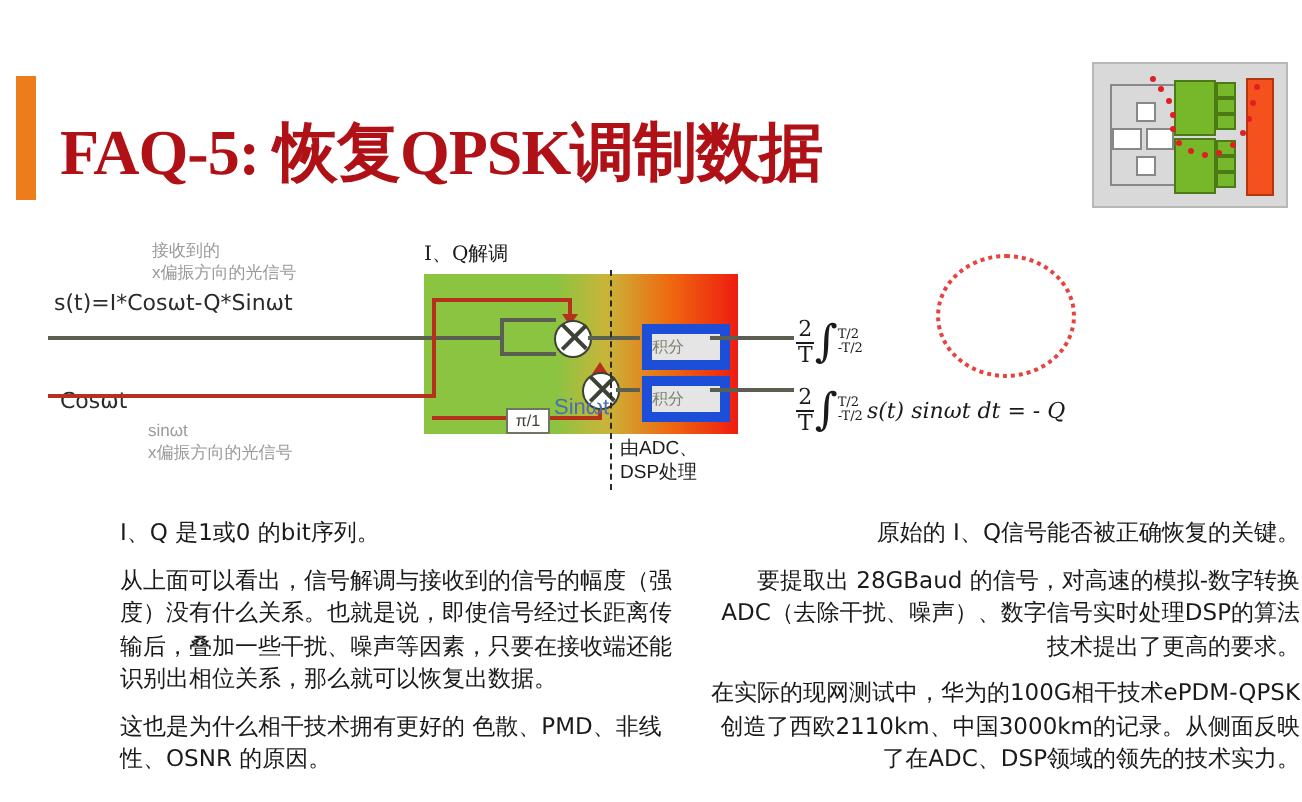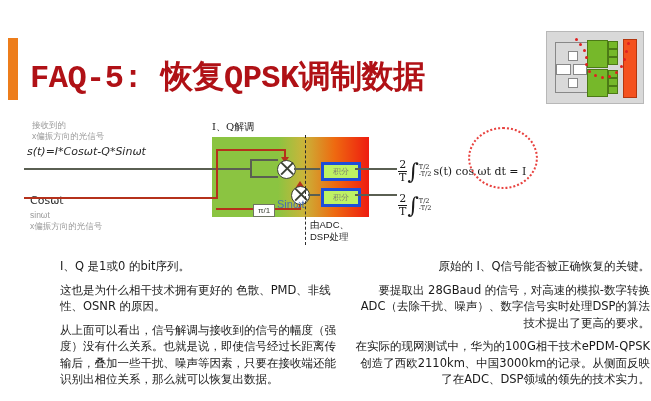--- a/index.html
+++ b/index.html
@@ -11,40 +11,40 @@
     position:relative;
   }
   #slide{position:absolute;left:0;top:0;width:651px;height:401px;background:#fff;overflow:hidden;}
 
   
   #accent-bar{position:absolute;left:8px;top:38px;width:10px;height:62px;background:#ED7D1B;}
   #page-title{
     position:absolute;left:30px;top:55px;
     font-size:32px;font-weight:bold;letter-spacing:-0.5px;
     color:#B01116;white-space:nowrap;
-    font-family:Liberation Mono, monospace;
+    font-family:Liberation Serif, serif;
   }
 
   
   #thumb{
     position:absolute;left:546px;top:31px;width:96px;height:71px;
     background:#D9D9D9;border:1px solid #b8b8b8;overflow:hidden;
   }
   .tb-box{position:absolute;}
   .tb-green{background:#76B82A;border:1px solid #4c7a16;}
   .tb-red{background:#F4511E;border:1px solid #b3360f;}
   .tb-white{background:#ffffff;border:1px solid #888;}
   .tb-line{background:#888;position:absolute;}
   .tb-dot{position:absolute;width:3px;height:3px;border-radius:50%;background:#e02020;}
 
   
   #diagram{position:absolute;left:0;top:115px;width:651px;height:140px;}
 
   .gray-label{
-    position:absolute;color:#9a9a9a;font-size:8.5px;line-height:11px;white-space:nowrap;
+    position:absolute;color:#9a9a9a;font-size:8.5px;line-height:11px;white-space:nowrap;margin-left:44px;
   }
   .dark-label{
     position:absolute;color:#2b2b2b;font-size:11px;white-space:nowrap;
     font-family:"DejaVu Sans","Liberation Sans",sans-serif;
   }
   #iq-heading{
     position:absolute;left:212px;top:5px;font-size:10px;color:#1a1a1a;white-space:nowrap;
     font-family:"DejaVu Serif","Liberation Serif",serif;
   }
 
@@ -62,22 +62,22 @@
     border:1.6px solid #3d4237;background:#fff;
   }
   .mixer:before,.mixer:after{
     content:"";position:absolute;left:50%;top:-1px;width:1.6px;height:17px;background:#3d4237;
     transform-origin:50% 50%;
   }
   .mixer:before{transform:translateX(-50%) rotate(45deg);}
   .mixer:after{transform:translateX(-50%) rotate(-45deg);}
 
   .intbox{
-    position:absolute;width:34px;height:13px;background:#bef264;border:3px solid #1d4ed8;
-    font-size:8px;color:#7d8270;text-align:center;line-height:13px;
+    position:absolute;width:34px;height:13px;background:#e5e5e5;border:5px solid #1d4ed8;
+    font-size:8px;color:#7d8270;text-align:left;line-height:13px;
   }
   #pi2box{
     position:absolute;left:253px;top:89px;width:20px;height:11px;background:#fff;border:1px solid #6f7564;
     font-size:8px;color:#3a3f33;text-align:center;line-height:11px;
   }
   #sinlabel{position:absolute;left:277px;top:83px;font-size:11px;color:#4a6fb0;white-space:nowrap;}
 
   #dashline{position:absolute;left:305px;top:20px;width:0;height:110px;border-left:1.4px dashed #2a2a2a;}
   #adc-label{position:absolute;left:310px;top:104px;font-size:9.5px;color:#1a1a1a;line-height:12px;white-space:nowrap;}
 
@@ -146,21 +146,21 @@
     <div class="tb-dot" style="left:73px;top:33px;"></div>
     <div class="tb-dot" style="left:76px;top:26px;"></div>
     <div class="tb-dot" style="left:78px;top:18px;"></div>
     <div class="tb-dot" style="left:80px;top:10px;"></div>
   </div>
 
   <div id="diagram">
 
     <div class="gray-label" style="left:32px;top:5px;">接收到的</div>
     <div class="gray-label" style="left:32px;top:16px;">x偏振方向的光信号</div>
-    <div class="dark-label" style="left:27px;top:30px;font-style:italic;">s(t)=I*Cosωt-Q*Sinωt</div>
+    <div class="dark-label" style="left:27px;top:30px;">s(t)=I*Cosωt-Q*Sinωt</div>
 
     <div class="dark-label" style="left:30px;top:79px;">Cosωt</div>
     <div class="gray-label" style="left:30px;top:95px;">sinωt</div>
     <div class="gray-label" style="left:30px;top:106px;">x偏振方向的光信号</div>
 
     <div id="iq-heading">I、Q解调</div>
 
     <div id="gradbox"></div>
 
     <div class="wire" style="left:24px;top:53px;width:188px;height:1.6px;"></div>
@@ -200,33 +200,33 @@
     <div class="wire" style="left:355px;top:79px;width:42px;height:1.8px;"></div>
 
     <div id="dashline"></div>
     <div id="adc-label">
       <div>由ADC、</div>
       <div>DSP处理</div>
     </div>
 
     <div id="formulas">
       <div class="formula" style="left:0px;top:22px;">
-        <span class="frac"><span class="num">2</span><span class="den">T</span></span><span class="intsign">∫</span><span class="lim"><span style="display:block">T/2</span><span style="display:block">-T/2</span></span><span class="fbody">s(t) cos ωt dt = I</span>
+        <span class="frac"><span class="num">2</span><span class="den">T</span></span><span class="intsign">∫</span><span class="lim"><span style="display:block">T/2</span><span style="display:block">-T/2</span></span>
       </div>
       <div class="formula" style="left:0px;top:56px;">
-        <span class="frac"><span class="num">2</span><span class="den">T</span></span><span class="intsign">∫</span><span class="lim"><span style="display:block">T/2</span><span style="display:block">-T/2</span></span>
+        <span class="frac"><span class="num">2</span><span class="den">T</span></span><span class="intsign">∫</span><span class="lim"><span style="display:block">T/2</span><span style="display:block">-T/2</span></span><span class="fbody fital">s(t) sinωt dt = - Q</span>
       </div>
     </div>
     <div id="redcircle"></div>
   </div>
 
   <div id="body-left">
     <div class="para">I、Q 是1或0 的bit序列。</div>
+    <div class="para">从上面可以看出，信号解调与接收到的信号的幅度（强度）没有什么关系。也就是说，即使信号经过长距离传输后，叠加一些干扰、噪声等因素，只要在接收端还能识别出相位关系，那么就可以恢复出数据。</div>
     <div class="para">这也是为什么相干技术拥有更好的 色散、PMD、非线性、OSNR 的原因。</div>
-    <div class="para">从上面可以看出，信号解调与接收到的信号的幅度（强度）没有什么关系。也就是说，即使信号经过长距离传输后，叠加一些干扰、噪声等因素，只要在接收端还能识别出相位关系，那么就可以恢复出数据。</div>
   </div>
 
   <div id="body-right">
     <div class="para">原始的 I、Q信号能否被正确恢复的关键。</div>
     <div class="para">要提取出 28GBaud 的信号，对高速的模拟-数字转换ADC（去除干扰、噪声）、数字信号实时处理DSP的算法技术提出了更高的要求。</div>
     <div class="para">在实际的现网测试中，华为的100G相干技术ePDM-QPSK创造了西欧2110km、中国3000km的记录。从侧面反映了在ADC、DSP领域的领先的技术实力。</div>
   </div>
 
 </div>
 

